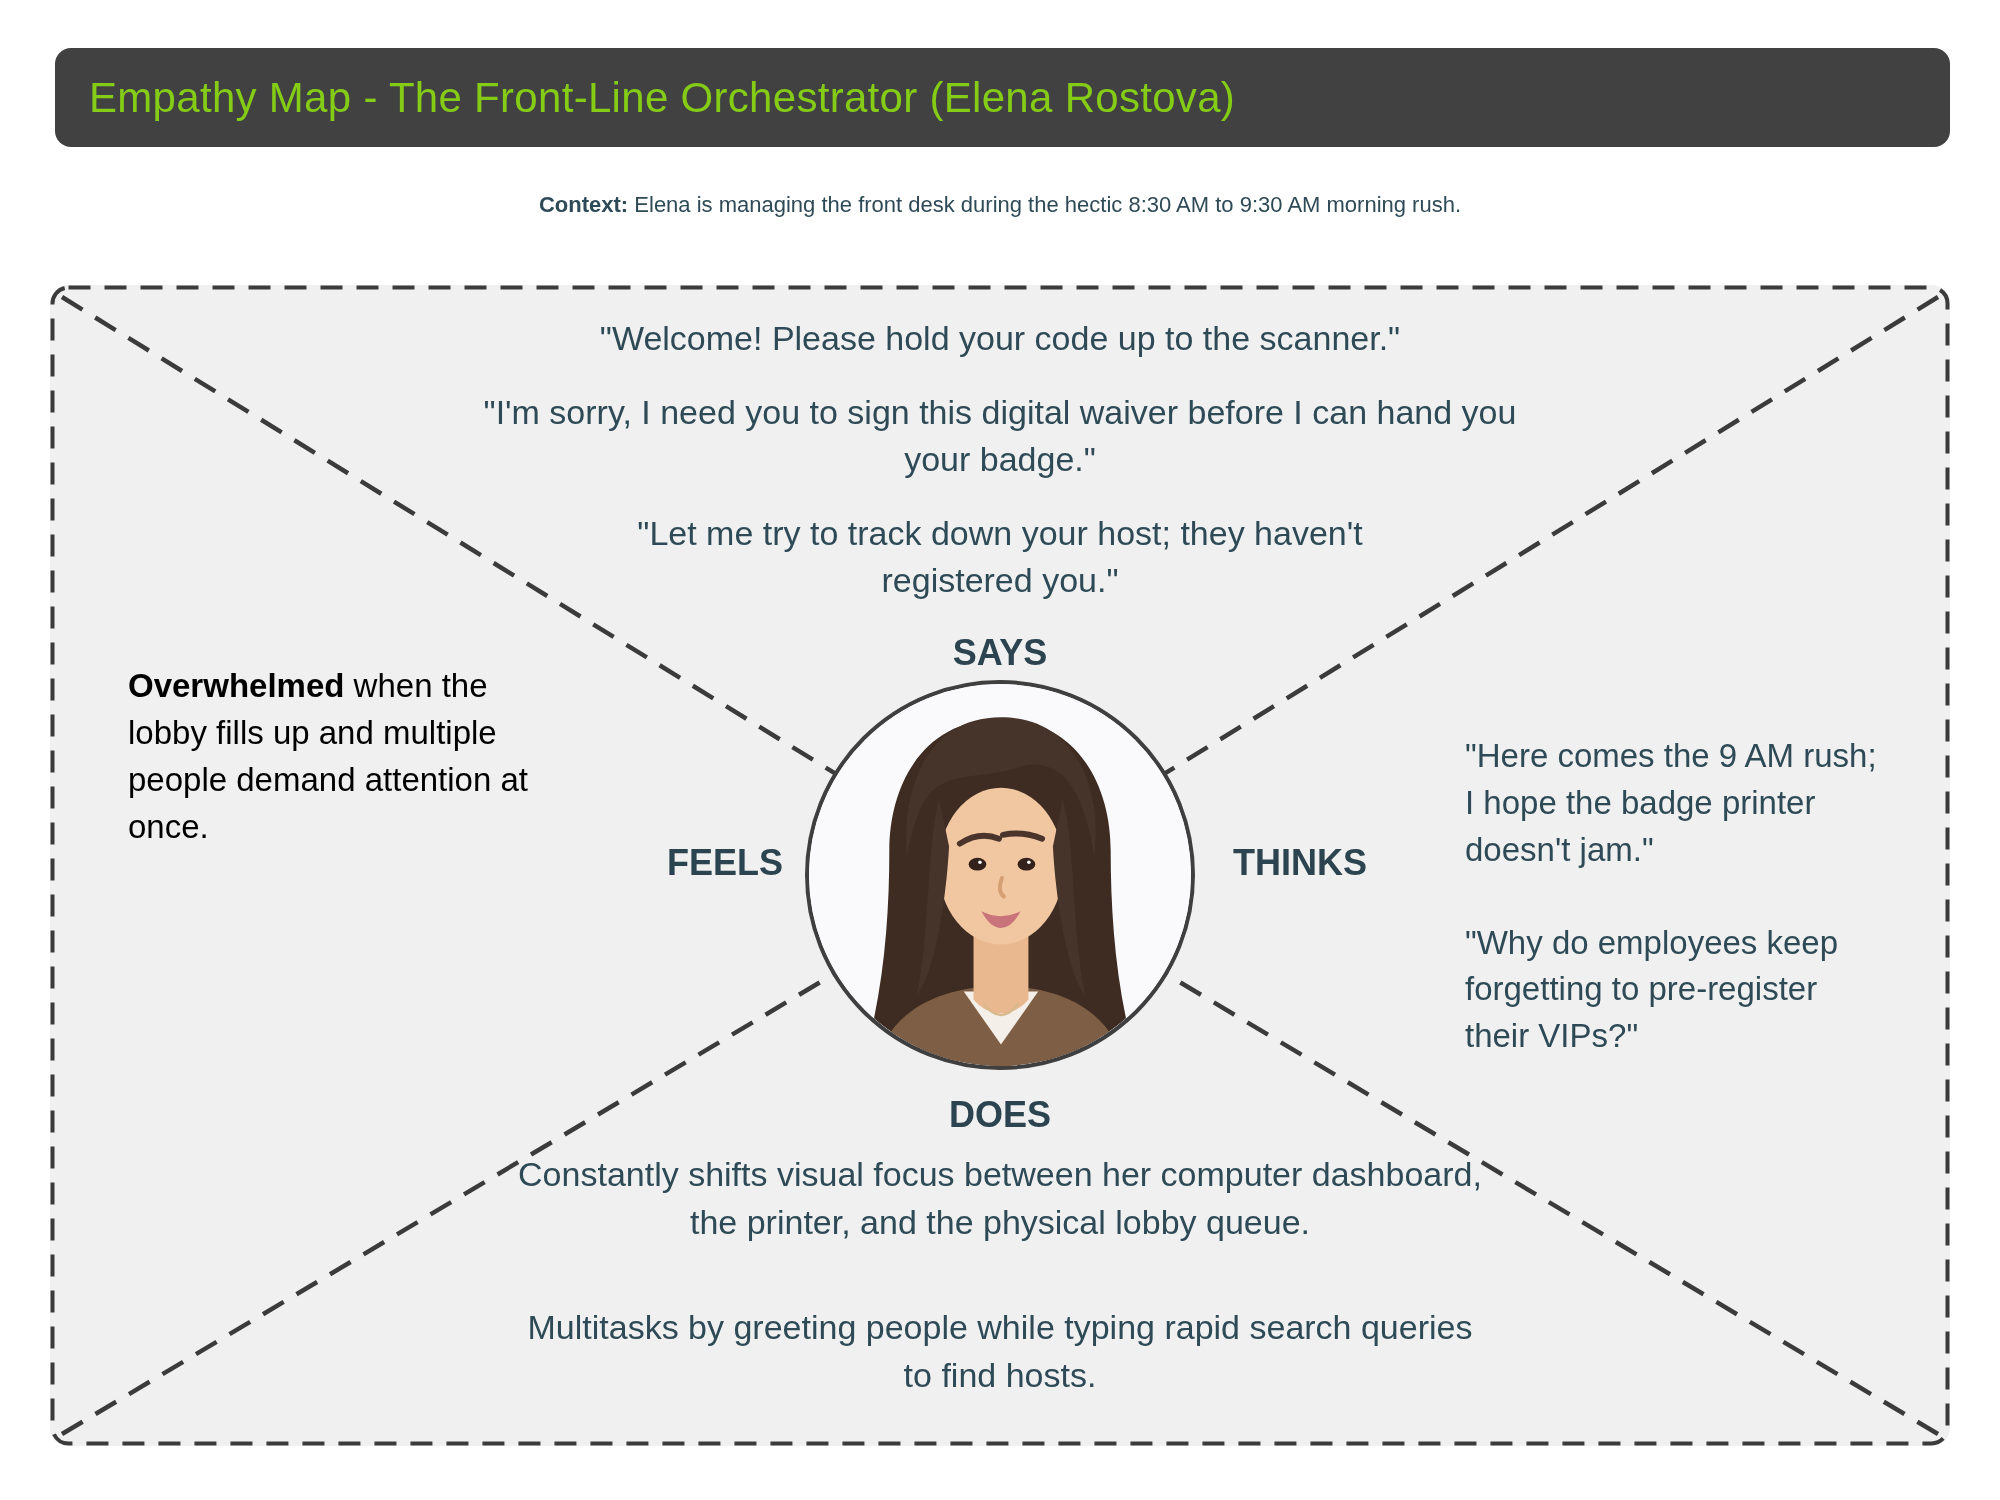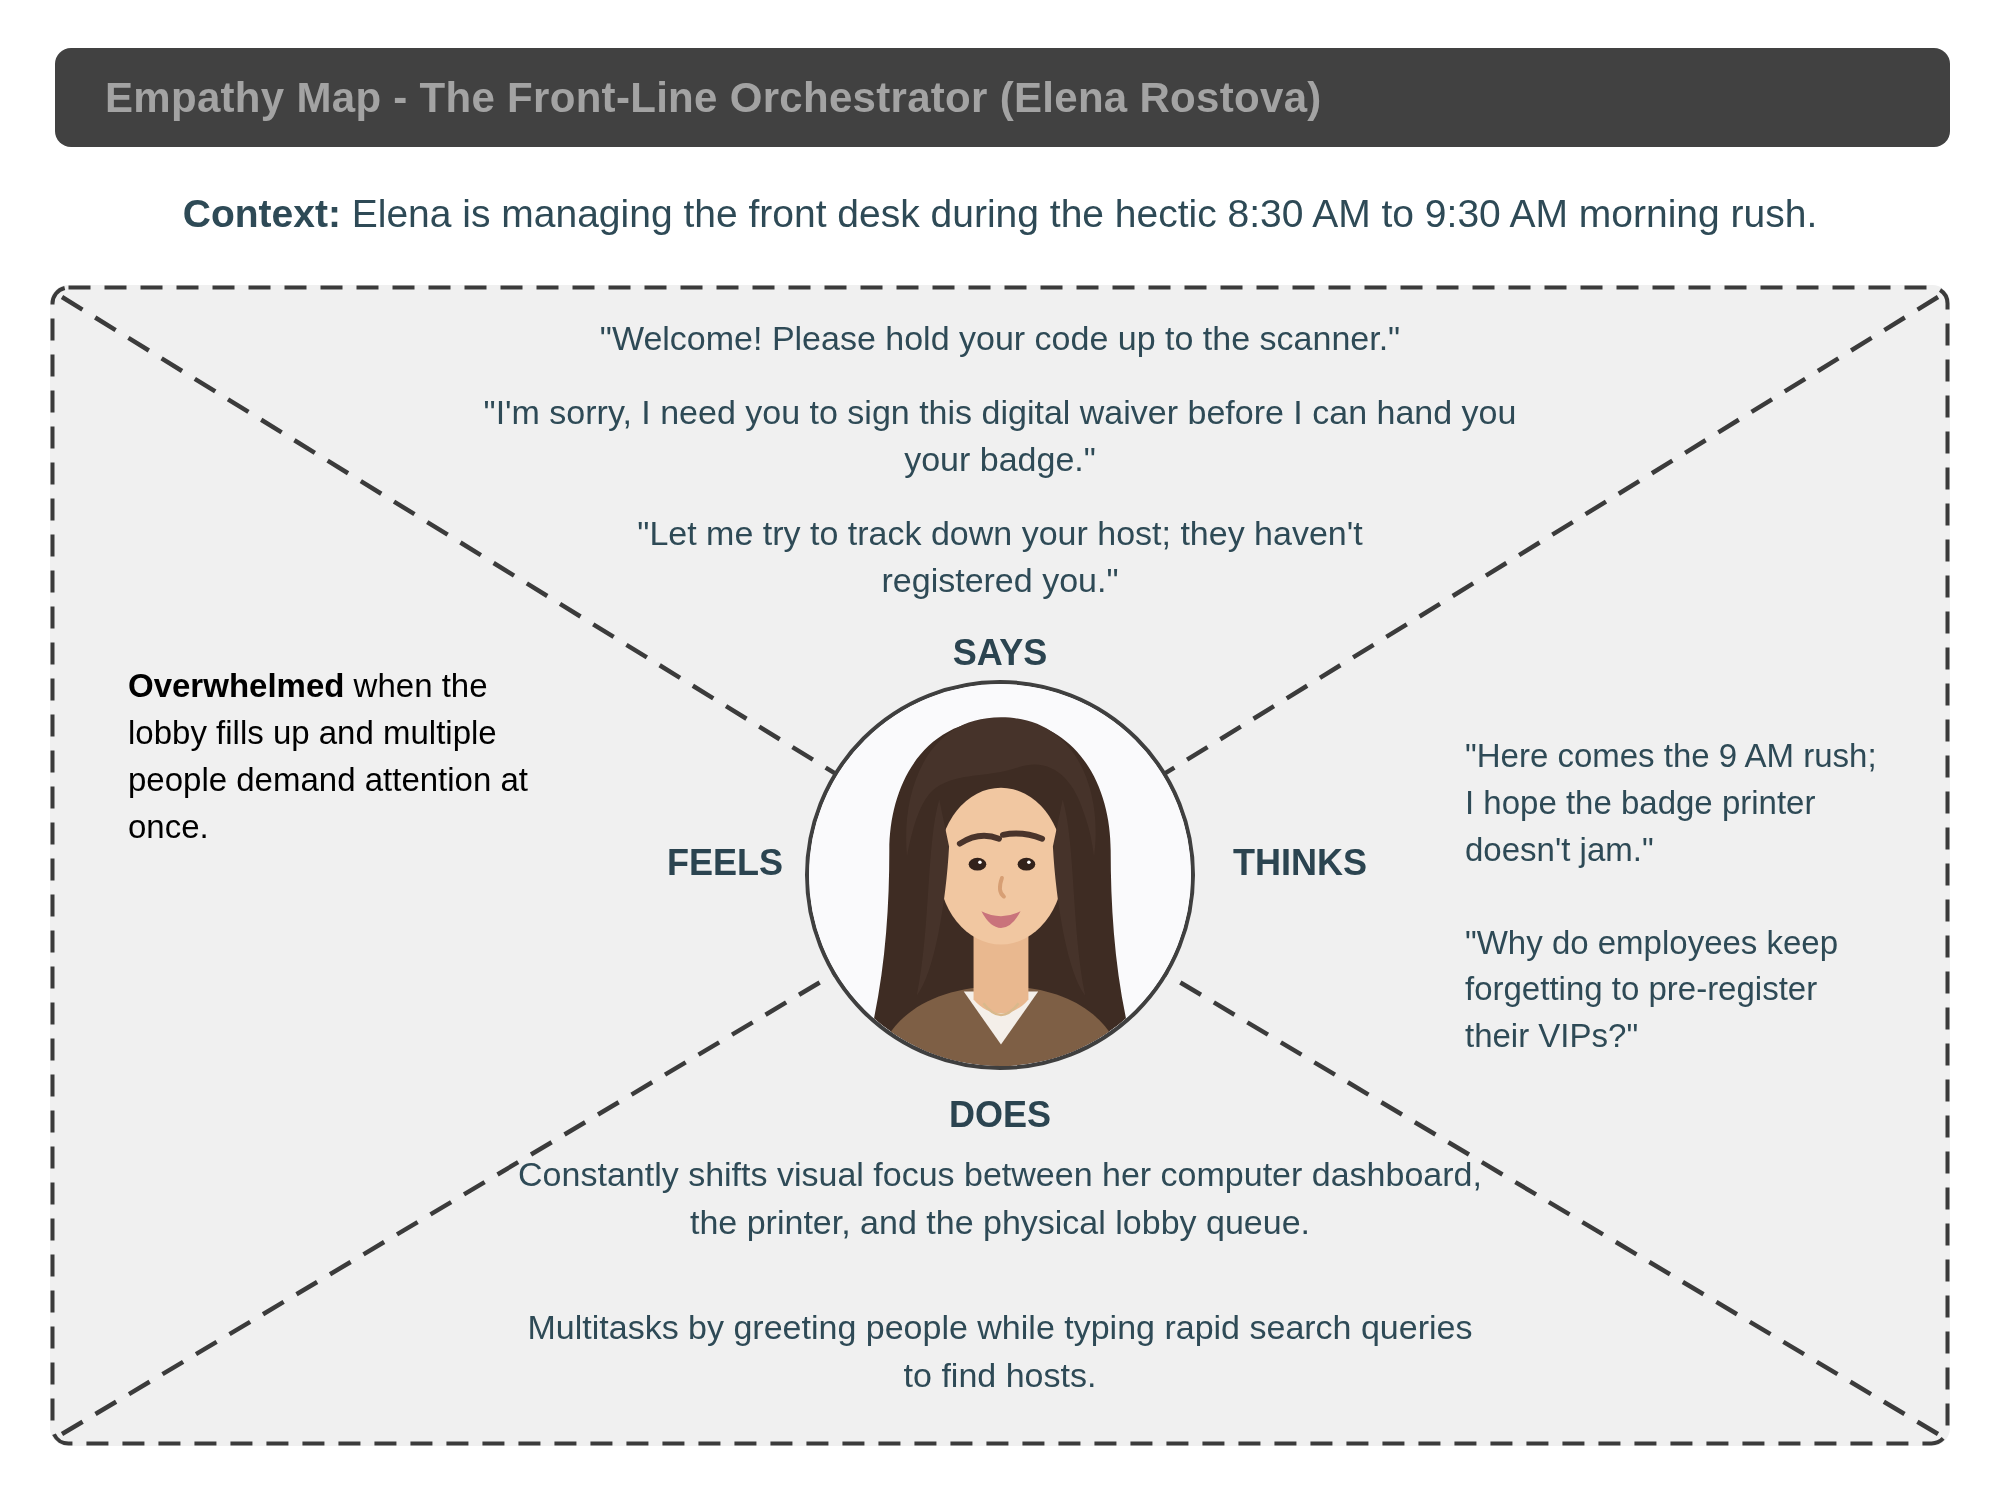--- a/index.html
+++ b/index.html
@@ -8,25 +8,25 @@
     background:#ffffff;
     font-family:"Liberation Sans", sans-serif;
     overflow:hidden;
   }
   .titlebar{
     position:absolute;left:55px;top:48px;width:1895px;height:99px;
     background:#414141;border-radius:16px;
     display:flex;align-items:center;box-sizing:border-box;padding-left:34px;
   }
   .titlebar .title{
-    color:#a3a3a3;font-size:42px;font-weight:700;letter-spacing:.3px;margin-left:16px;
+    color:#84cc16;font-size:42px;font-weight:400;letter-spacing:.3px;
   }
   .context{
     position:absolute;top:192px;left:0;width:2000px;margin:0;
-    text-align:center;font-size:39px;color:#2E4A56;
+    text-align:center;font-size:22px;color:#2E4A56;
   }
   .context strong{font-weight:700;}
   .map{
     position:absolute;left:50px;top:285px;width:1900px;height:1161px;
     background:#F0F0F0;border-radius:18px;
   }
   .mapsvg{position:absolute;left:0;top:0;width:1900px;height:1161px;}
   .quad-text{color:#2E4A56;}
   .qlabel{
     font-size:36px;font-weight:700;color:#2B4450;line-height:1;

